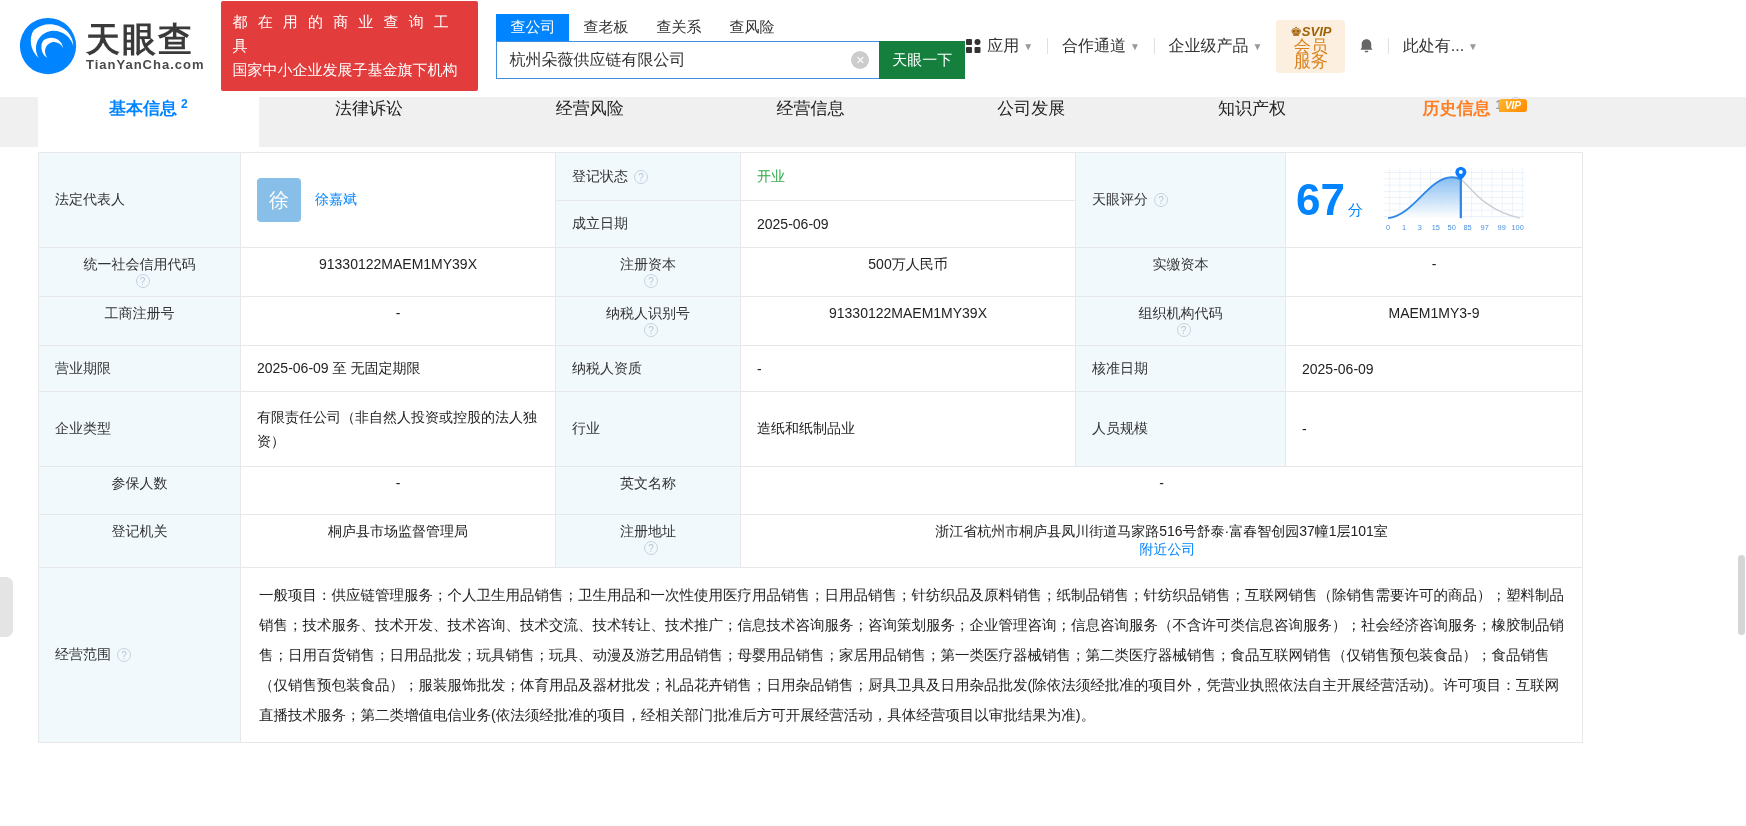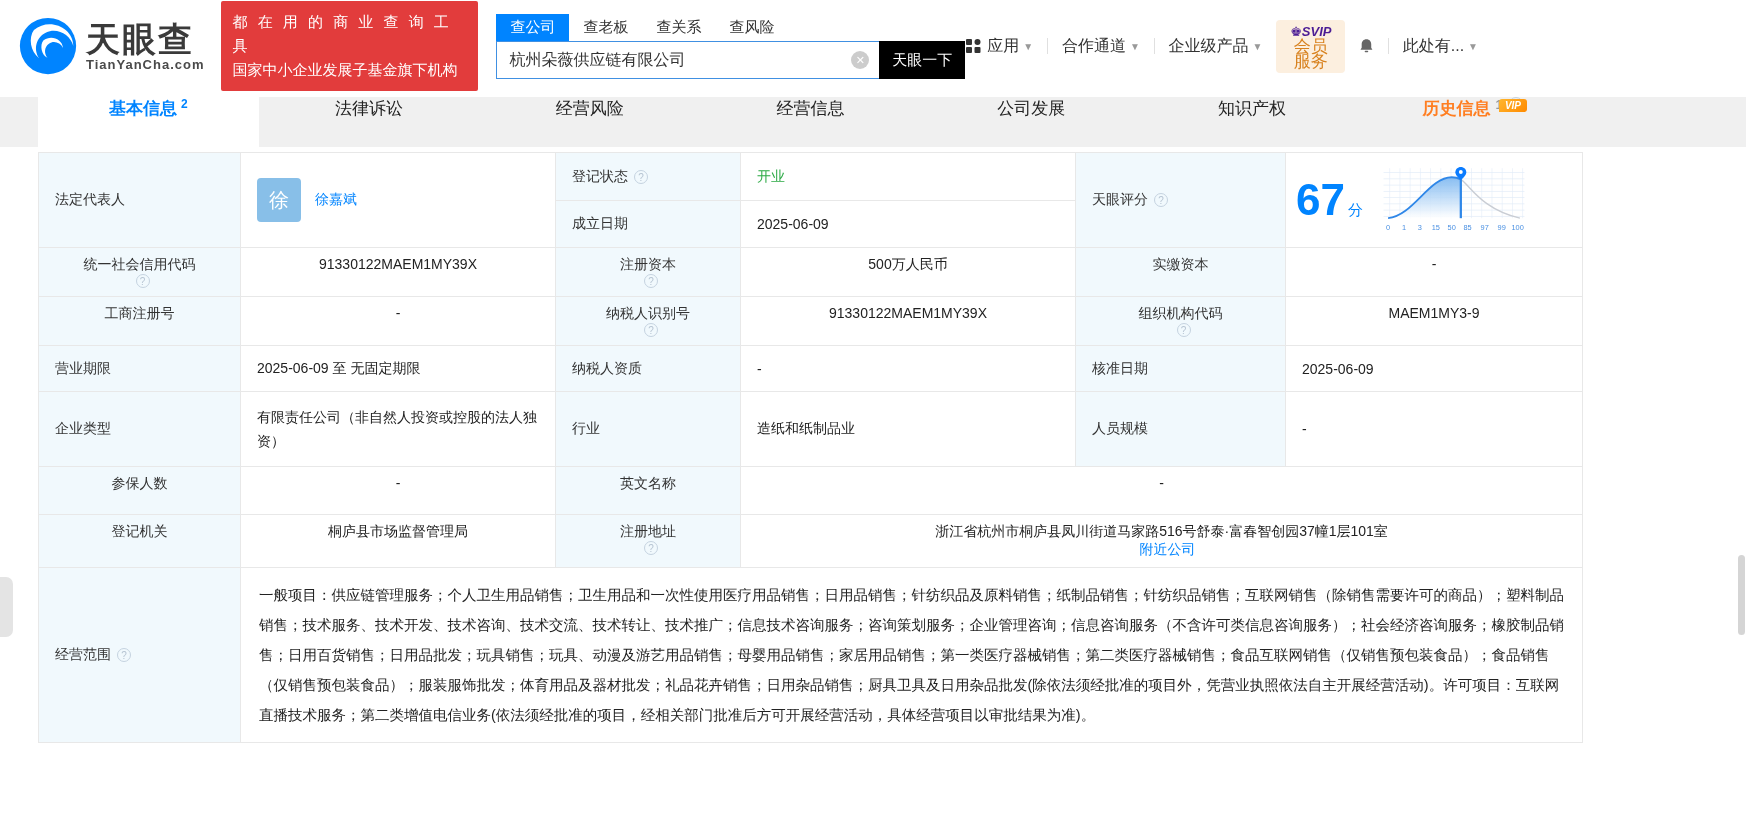--- a/index.html
+++ b/index.html
@@ -20,30 +20,30 @@
   .search-block { margin-left:18px; width:490px; }
   .search-tabs { display:flex; align-items:flex-end; height:28px; }
   .search-tab { font-size:15px; color:#333; padding:4px 14px; cursor:pointer; }
   .search-tab.active { background:#0084ff; color:#fff; }
   .search-row { display:flex; }
   .search-input-wrap { position:relative; flex:1; }
   .search-input { width:100%; height:38px; border:1px solid #4090e2; border-right:none; outline:none;
     font-size:16px; color:#333; padding:0 36px 0 12px; font-family:inherit; }
   .clear-icon { position:absolute; right:10px; top:10px; width:18px; height:18px; border-radius:50%;
     background:#ccc; color:#fff; font-size:11px; line-height:18px; text-align:center; cursor:pointer; }
-  .search-btn { width:86px; height:38px; background:#000000; color:#fff; font-size:15px; border:none;
+  .search-btn { width:86px; height:38px; background:#15803d; color:#fff; font-size:15px; border:none;
     cursor:pointer; font-family:inherit; }
 
   .top-nav { margin-left:auto; margin-right:268px; display:flex; align-items:center; font-size:16px; color:#333; }
   .nav-item { display:flex; align-items:center; cursor:pointer; white-space:nowrap; }
   .caret { font-size:10px; color:#999; margin-left:4px; }
   .nav-sep { width:1px; height:16px; background:#e0e0e0; margin:0 14px; }
   .grid-icon { width:16px; height:16px; margin-right:6px; }
   .svip-badge { background:#fcefdf; border-radius:4px; padding:4px 9px; text-align:center; margin:0 14px; cursor:pointer; }
-  .svip-l1 { color:#4c1d95; font-size:13px; font-weight:bold; font-style:italic; line-height:15px; }
+  .svip-l1 { color:#a16207; font-size:13px; font-weight:bold; font-style:italic; line-height:15px; }
   .svip-l2 { color:#d8821f; font-size:17px; line-height:15px; font-style:normal; }
   .bell { width:20px; height:22px; cursor:pointer; }
 
   
   .tabbar { background:#f0f0f0; height:50px; margin-top:5px; }
   .tabbar-inner { display:flex; width:1545px; margin-left:38px; height:100%; }
   .ptab { flex:1; display:flex; align-items:flex-start; justify-content:center; font-size:17px; color:#222;
     cursor:pointer; position:relative; }
   .ptab.active { background:#fff; color:#0084ff; font-weight:bold; }
   .ptab-count-blue { font-size:12px; color:#0084ff; margin-left:4px; vertical-align:super; }

